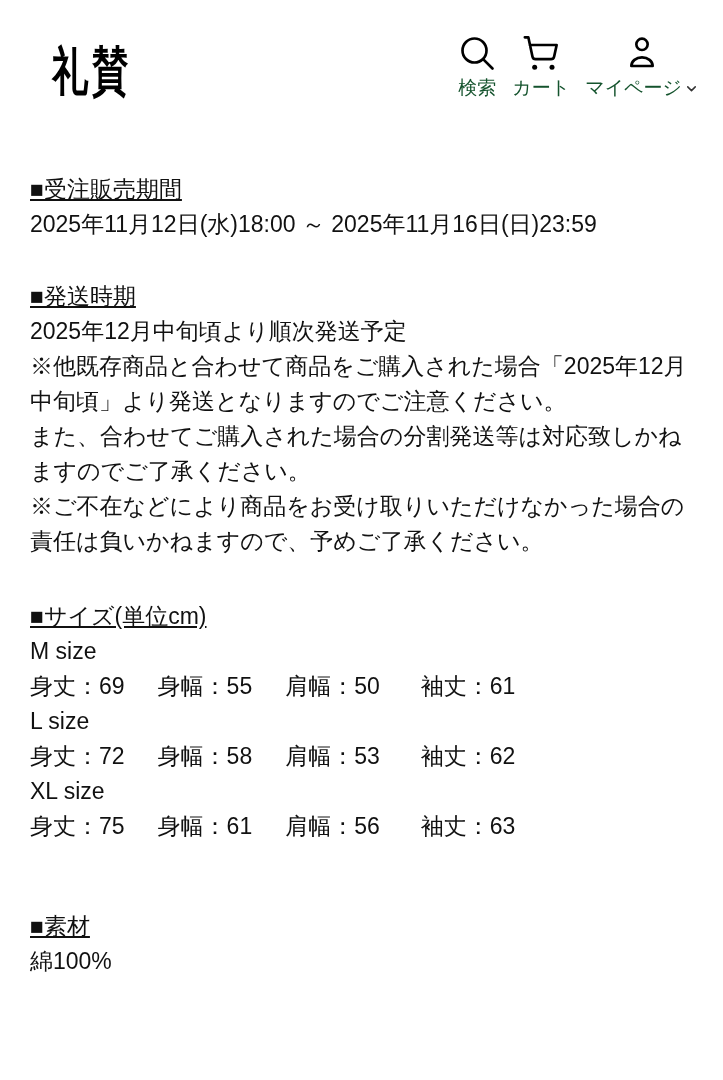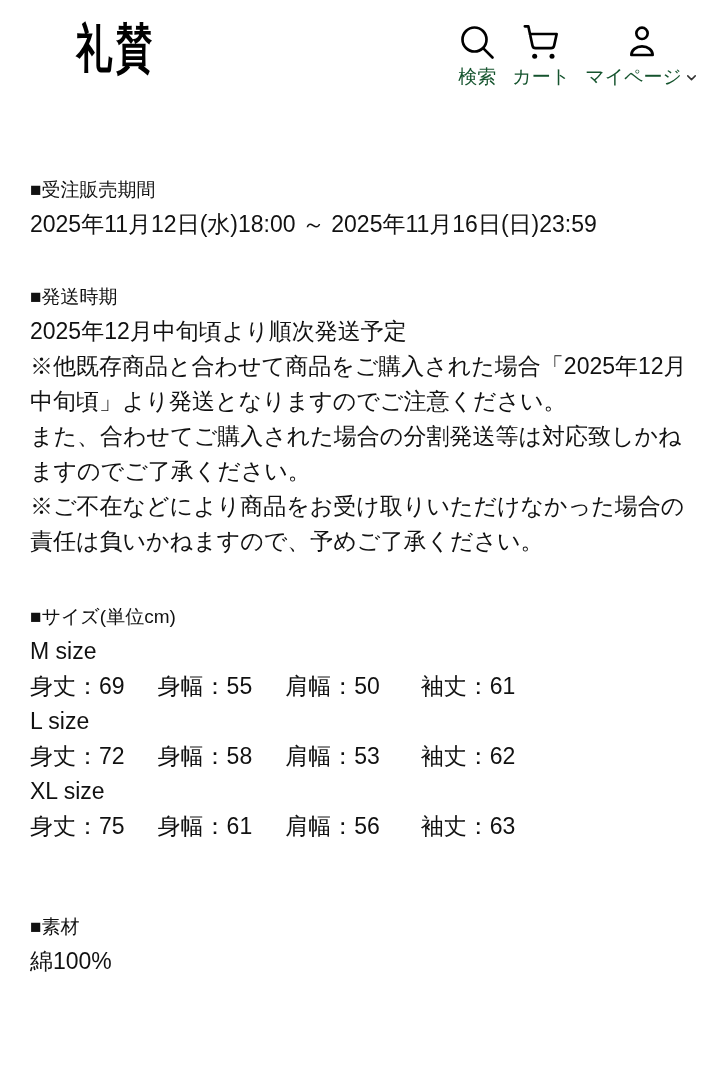--- a/index.html
+++ b/index.html
@@ -14,22 +14,22 @@
     width: 723px;
     height: 1080px;
     background: #ffffff;
     overflow: hidden;
   }
 
   
   .header {
     display: flex;
     justify-content: space-between;
-    align-items: flex-start;
-    padding: 22px 24px 0 76px;
+    align-items: flex-end;
+    padding: 22px 24px 0 52px;
     height: 100px;
   }
   .logo {
     font-family: "Liberation Serif", serif;
     font-size: 52px;
     font-weight: 600;
     color: #000000;
     letter-spacing: 5px;
     transform: scaleX(0.70) scaleY(1.0);
     transform-origin: left top;
@@ -73,22 +73,23 @@
 
   
   .main {
     padding: 0 33px 0 30px;
     margin-top: 72px;
     font-size: 23px;
     line-height: 35px;
     color: #111111;
   }
   .section-heading {
-    font-size: 19px;
+    font-size: 23px;
     line-height: 35px;
+    text-decoration: underline;
   }
   .para { }
   .sec-shipping { margin-top: 37px; }
   .sec-size     { margin-top: 40px; }
   .sec-material { margin-top: 65px; }
 
   .size-line .meas { margin-right: 33px; }
   .size-line .meas:last-child { margin-right: 0; margin-left: 8px; }
 </style>
 </head>

